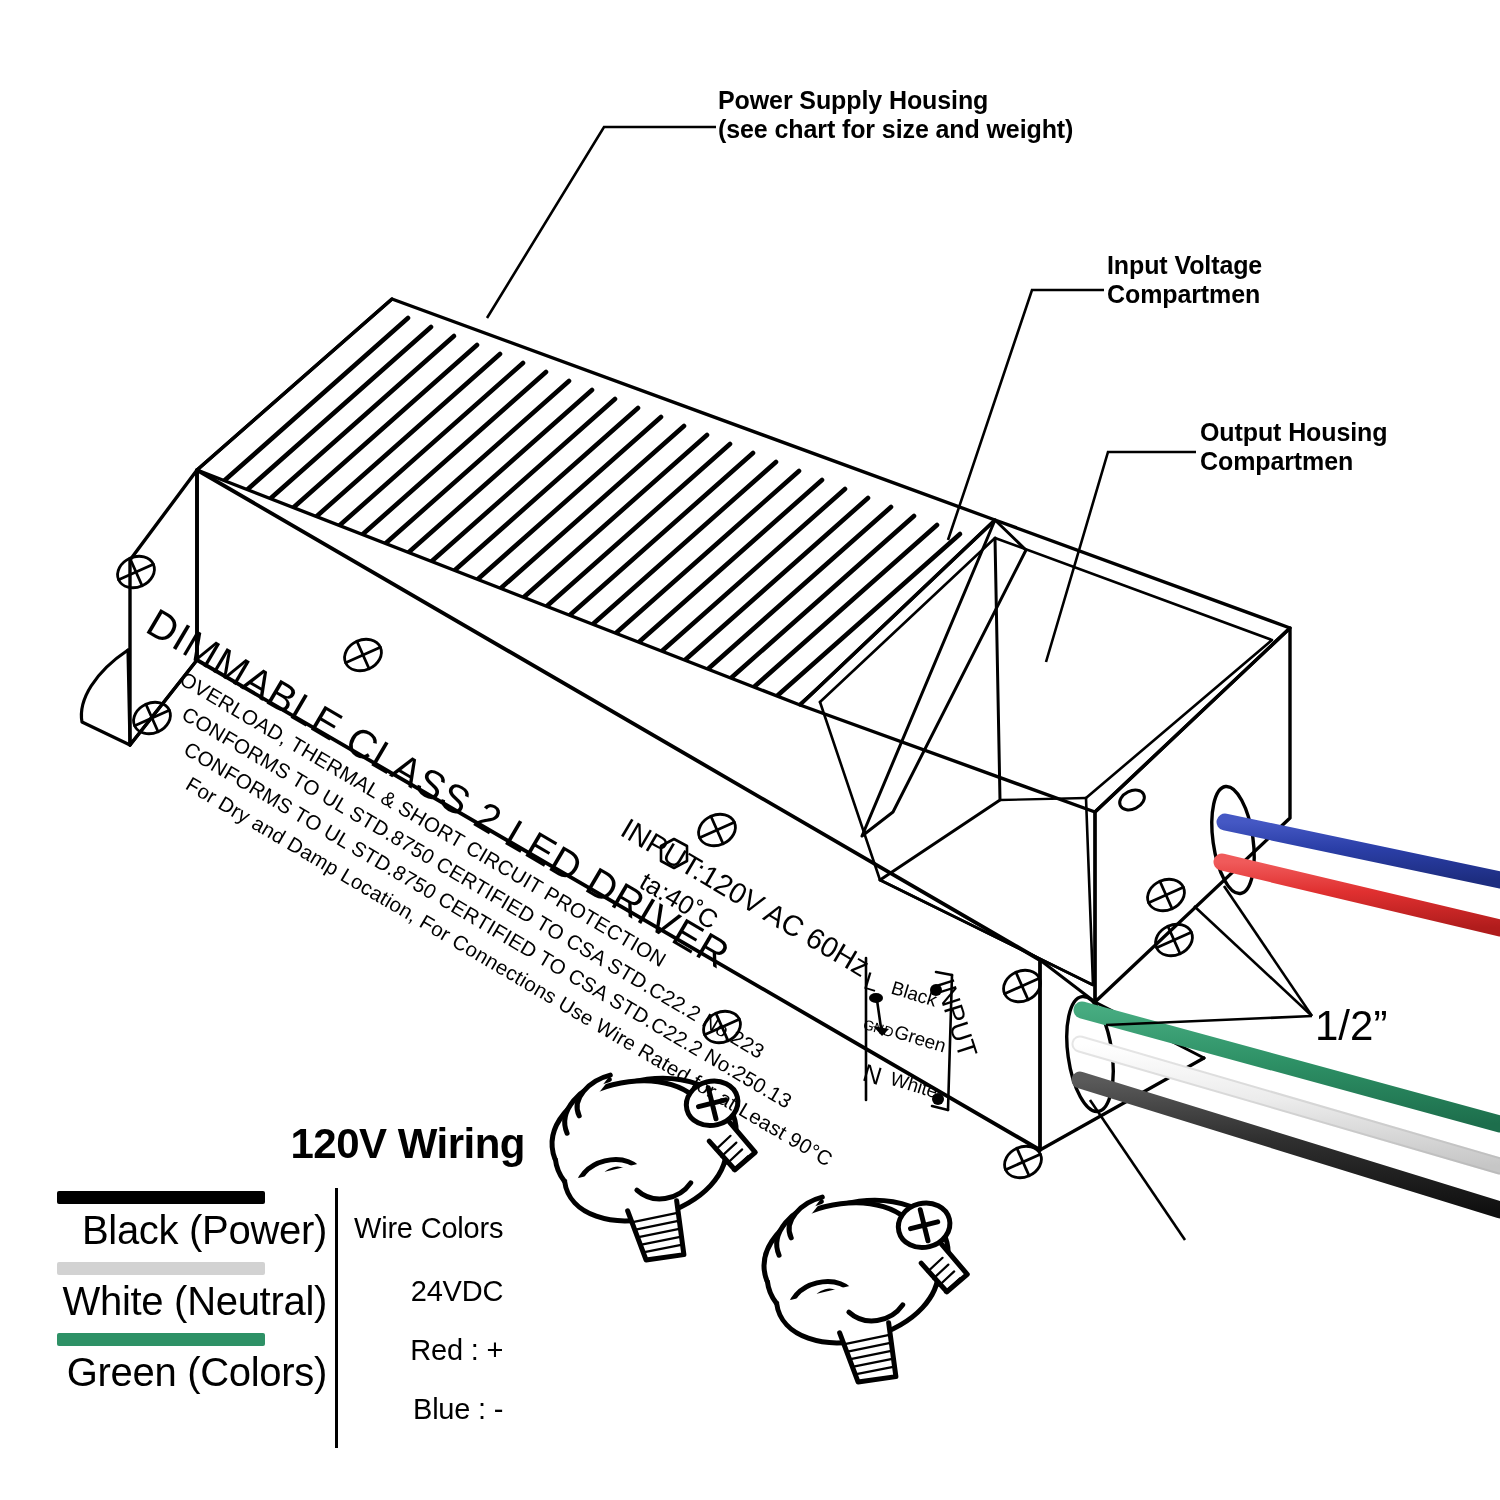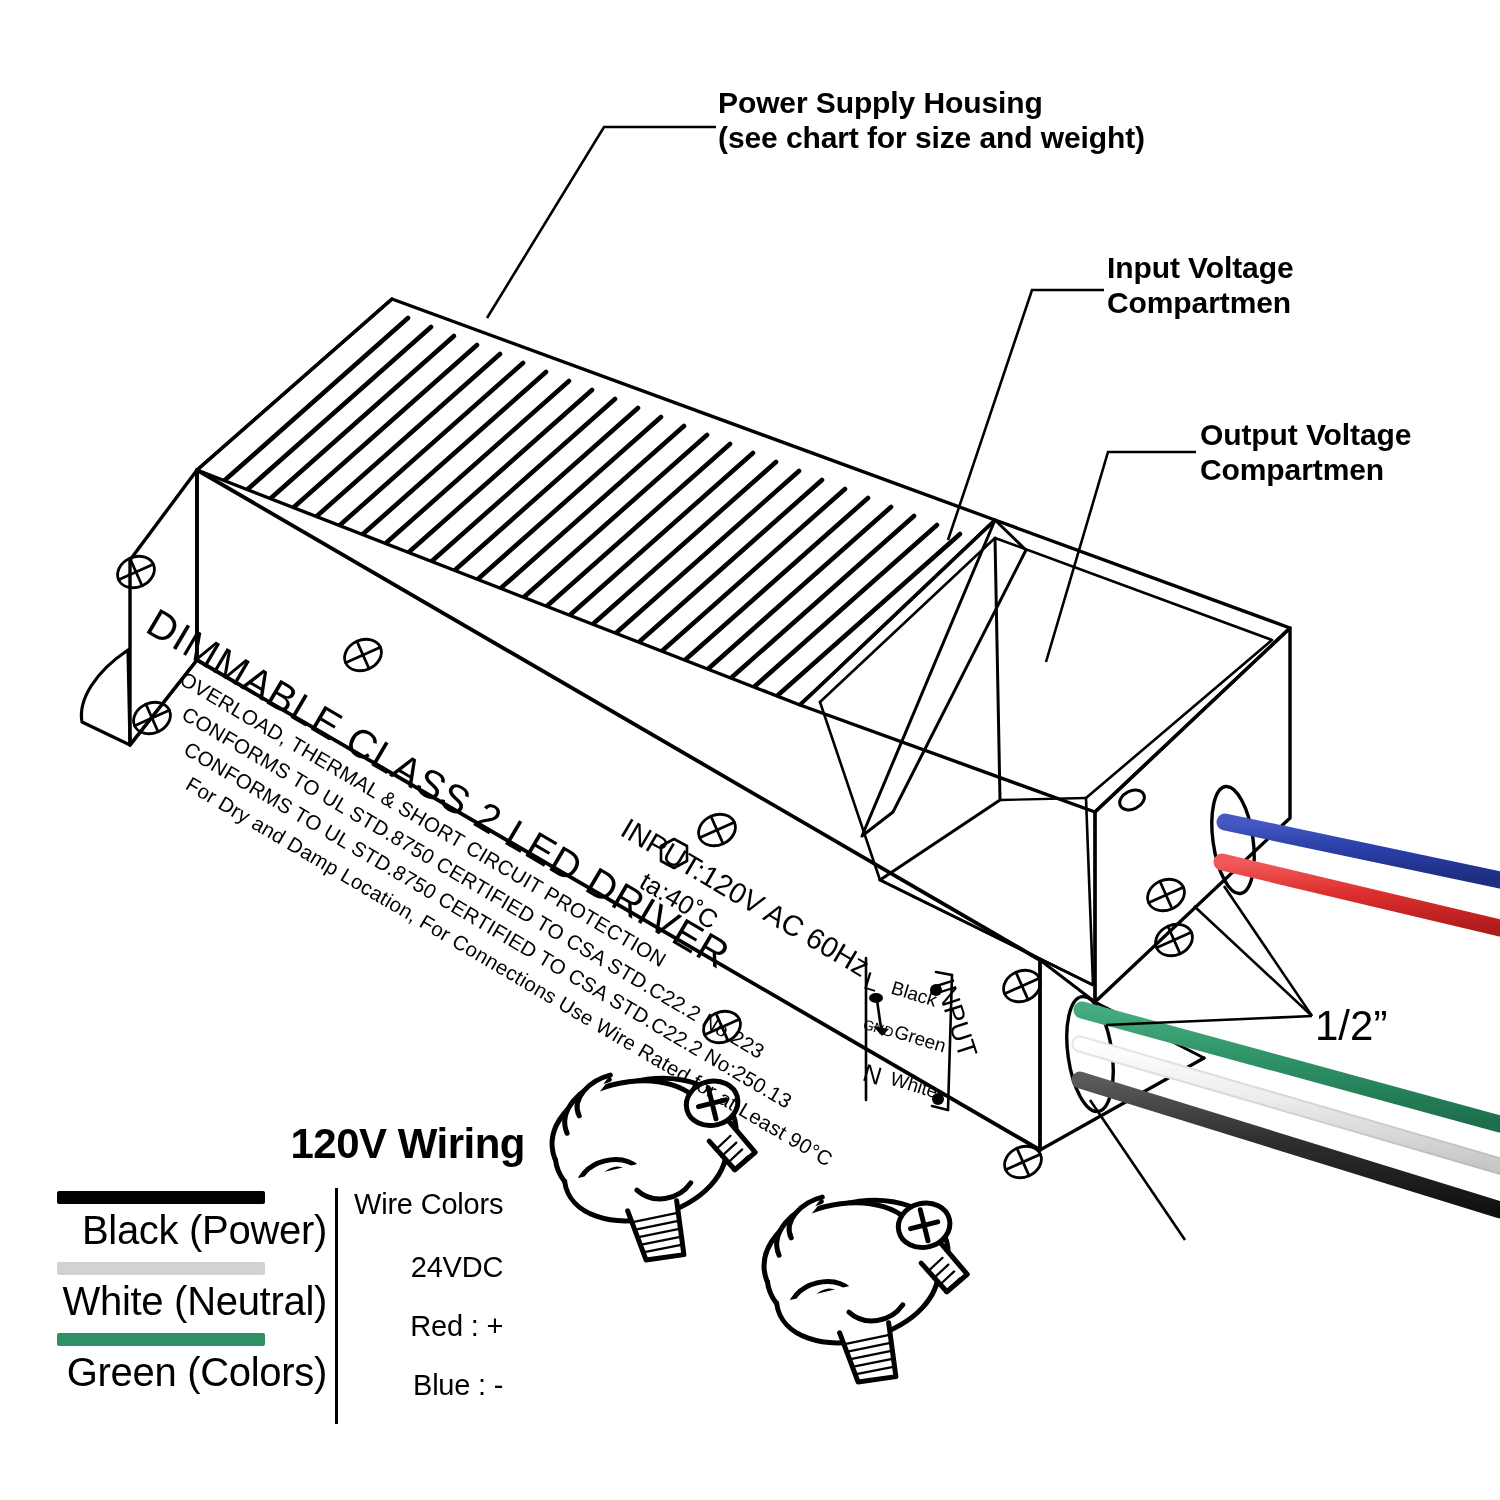--- a/index.html
+++ b/index.html
@@ -1,41 +1,41 @@
 <!DOCTYPE html>
 <html><head>
 <meta charset="utf-8">
 <style>
   html,body{margin:0;padding:0;background:#ffffff;}
   body{width:1500px;height:1500px;overflow:hidden;
        font-family:"Liberation Sans", sans-serif;color:#000;}
   #stage{position:relative;width:1500px;height:1500px;}
   svg#art{position:absolute;left:0;top:0;width:1500px;height:1500px;}
 
-  .callout{position:absolute;font-weight:bold;font-size:30px;line-height:1.16;
+  .callout{position:absolute;font-weight:bold;font-size:25px;line-height:1.16;
            letter-spacing:-0.1px;white-space:pre-line;}
   #callout-housing{left:718px;top:86px;}
   #callout-input{left:1107px;top:251px;}
   #callout-output{left:1200px;top:418px;}
 
   .half-label{position:absolute;font-size:42px;letter-spacing:0px;}
   #dim-half-upper{left:1315px;top:1002px;}
 
   
   #legend{position:absolute;left:55px;top:1120px;width:470px;height:310px;text-align:right;}
   #legend-title{font-size:42px;font-weight:bold;letter-spacing:-0.5px;
                 margin:0 0 14px 2px;}
   #legend-cols{display:flex;}
   #legend-left{width:272px;}
   .swatch{height:13px;width:208px;border-radius:2px;margin:9px 0 4px 2px;}
   .sw-label{font-size:40px;letter-spacing:-0.3px;margin-bottom:2px;}
   #legend-divider{width:3px;background:#000;margin:6px 16px 4px 8px;align-self:stretch;}
   #legend-right{padding-top:6px;}
   .lr-line{font-size:29px;letter-spacing:-0.2px;margin-bottom:26px;}
-  .lr-line.tight{margin-bottom:30px;}
+  .lr-line.tight{margin-bottom:30px;margin-top:24px;}
 
   
   .panel-text{position:absolute;transform-origin:0 0;white-space:nowrap;
               font-family:"Liberation Sans", sans-serif;}
   #pt-title{left:162px;top:600px;transform:rotate(30.5deg);
             font-size:40px;letter-spacing:1.2px;}
   #pt-l1{left:188px;top:667px;transform:rotate(30.5deg);font-size:20.5px;letter-spacing:0.3px;}
   #pt-l2{left:190px;top:702px;transform:rotate(30.5deg);font-size:20.5px;letter-spacing:0.3px;}
   #pt-l3{left:192px;top:737px;transform:rotate(30.5deg);font-size:20.5px;letter-spacing:0.3px;}
   #pt-l4{left:194px;top:772px;transform:rotate(30.5deg);font-size:20.5px;letter-spacing:0.3px;}
@@ -311,21 +311,21 @@
       </g>
     </g>
   </svg>
 
   <div class="callout" id="callout-housing">Power Supply Housing
 (see chart for size and weight)</div>
 
   <div class="callout" id="callout-input">Input Voltage
 Compartmen</div>
 
-  <div class="callout" id="callout-output">Output Voltage
+  <div class="callout" id="callout-output">Output Housing
 Compartmen</div>
 
   <div class="half-label" id="dim-half-upper">1/2”</div>
 
   <div class="panel-text" id="pt-title">DIMMABLE CLASS 2 LED DRIVER</div>
   <div class="panel-text" id="pt-l1">OVERLOAD, THERMAL &amp; SHORT CIRCUIT PROTECTION</div>
   <div class="panel-text" id="pt-l2">CONFORMS TO UL STD.8750 CERTIFIED TO CSA STD.C22.2 No.223</div>
   <div class="panel-text" id="pt-l3">CONFORMS TO UL STD.8750 CERTIFIED TO CSA STD.C22.2 No:250.13</div>
   <div class="panel-text" id="pt-l4">For Dry and Damp Location, For Connections Use Wire Rated for at Least 90°C</div>
   <div class="panel-text" id="pt-input">INPUT:120V AC 60Hz</div>

